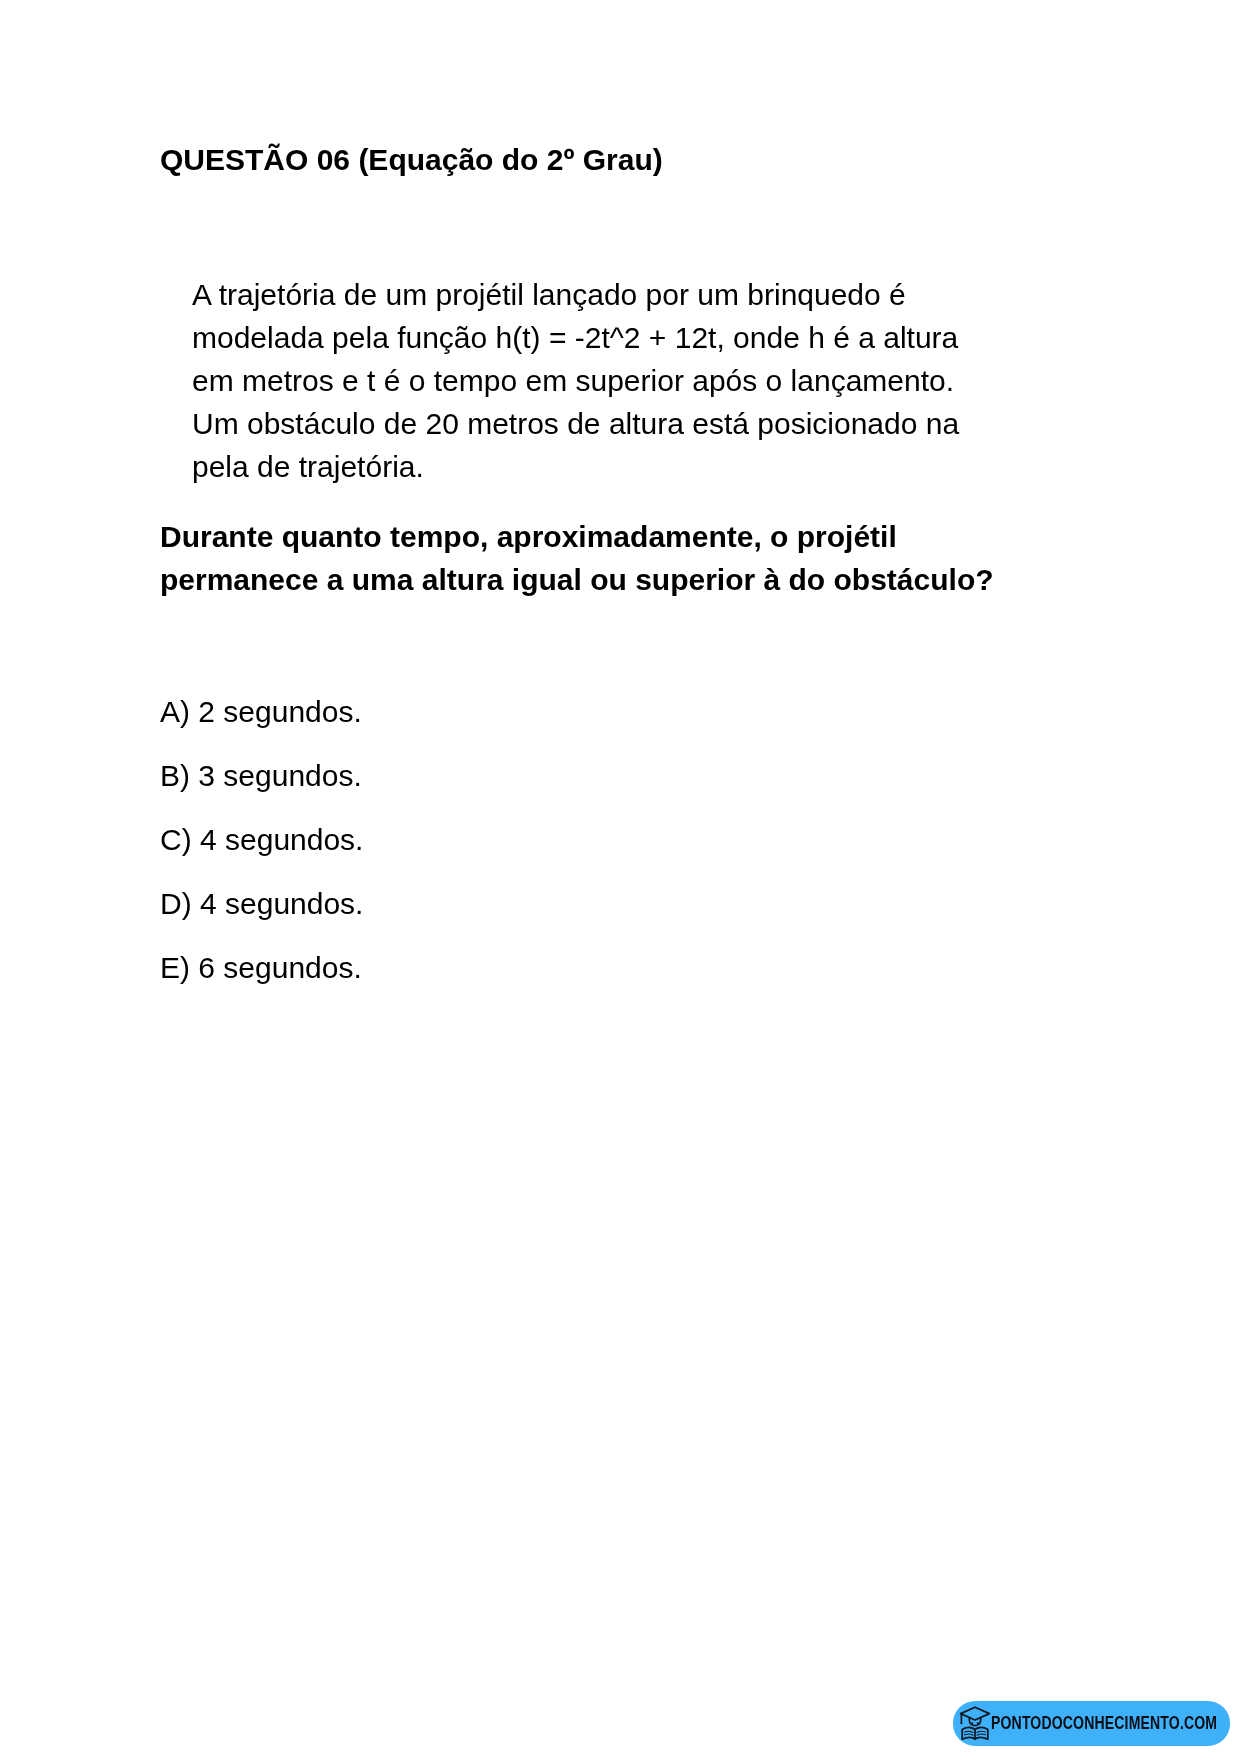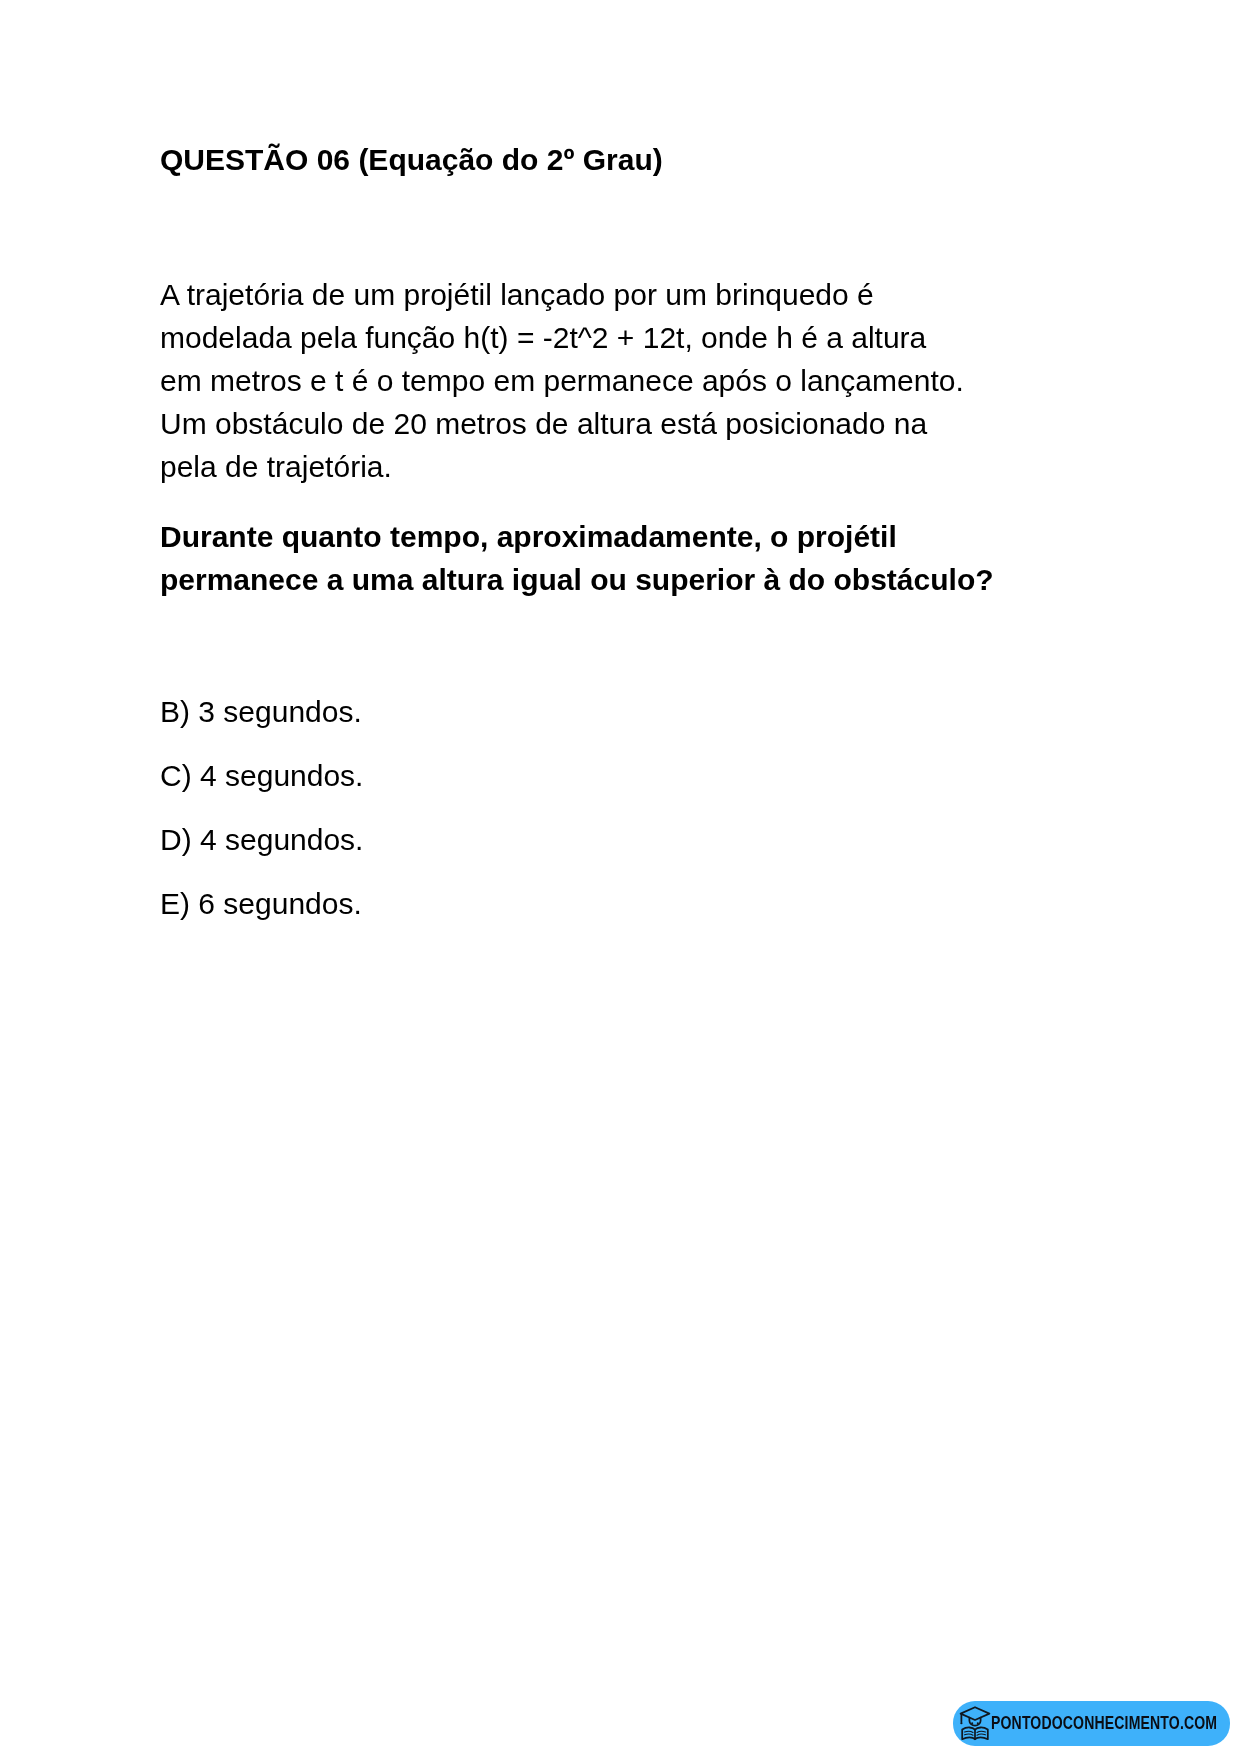--- a/index.html
+++ b/index.html
@@ -29,21 +29,21 @@
   }
   .para {
     position: absolute;
     left: 160px;
     font-size: 30px;
     line-height: 43px;
   }
   .para .line {
     white-space: nowrap;
   }
-  .q-body   { top: 273px; }
+  .q-body   { top: 273px; margin-left: 32px; }
   .q-prompt { top: 515px; font-weight: bold; }
   .options {
     position: absolute;
     left: 160px;
     top: 690px;
     font-size: 30px;
   }
   .option {
     line-height: 43px;
     margin-bottom: 21px;
@@ -83,31 +83,32 @@
 </head>
 <body>
 
 <div class="page">
 
   <h1 class="q-title">QUESTÃO 06 (Equação do 2º Grau)</h1>
 
   <div class="para q-body">
     <div class="line">A trajetória de um projétil lançado por um brinquedo é</div>
     <div class="line">modelada pela função h(t) = -2t^2 + 12t, onde h é a altura</div>
-    <div class="line">em metros e t é o tempo em permanece após o lançamento.</div>
+    <div class="line">em metros e t é o tempo em superior após o lançamento.</div>
     <div class="line">Um obstáculo de 20 metros de altura está posicionado na</div>
     <div class="line">pela de trajetória.</div>
   </div>
 
   <div class="para q-prompt">
     <div class="line">Durante quanto tempo, aproximadamente, o projétil</div>
     <div class="line">permanece a uma altura igual ou superior à do obstáculo?</div>
   </div>
 
   <div class="options">
+    <div class="option">A) 2 segundos.</div>
     <div class="option">B) 3 segundos.</div>
     <div class="option">C) 4 segundos.</div>
     <div class="option">D) 4 segundos.</div>
     <div class="option">E) 6 segundos.</div>
   </div>
 
   <div class="site-badge" style="background: rgb(62, 177, 250); align-items: center;">
     <span class="badge-icon">
       <svg viewBox="0 0 40 48" width="32" height="40" fill="none" stroke="#101820" stroke-width="2.2" stroke-linecap="round" stroke-linejoin="round">
 

